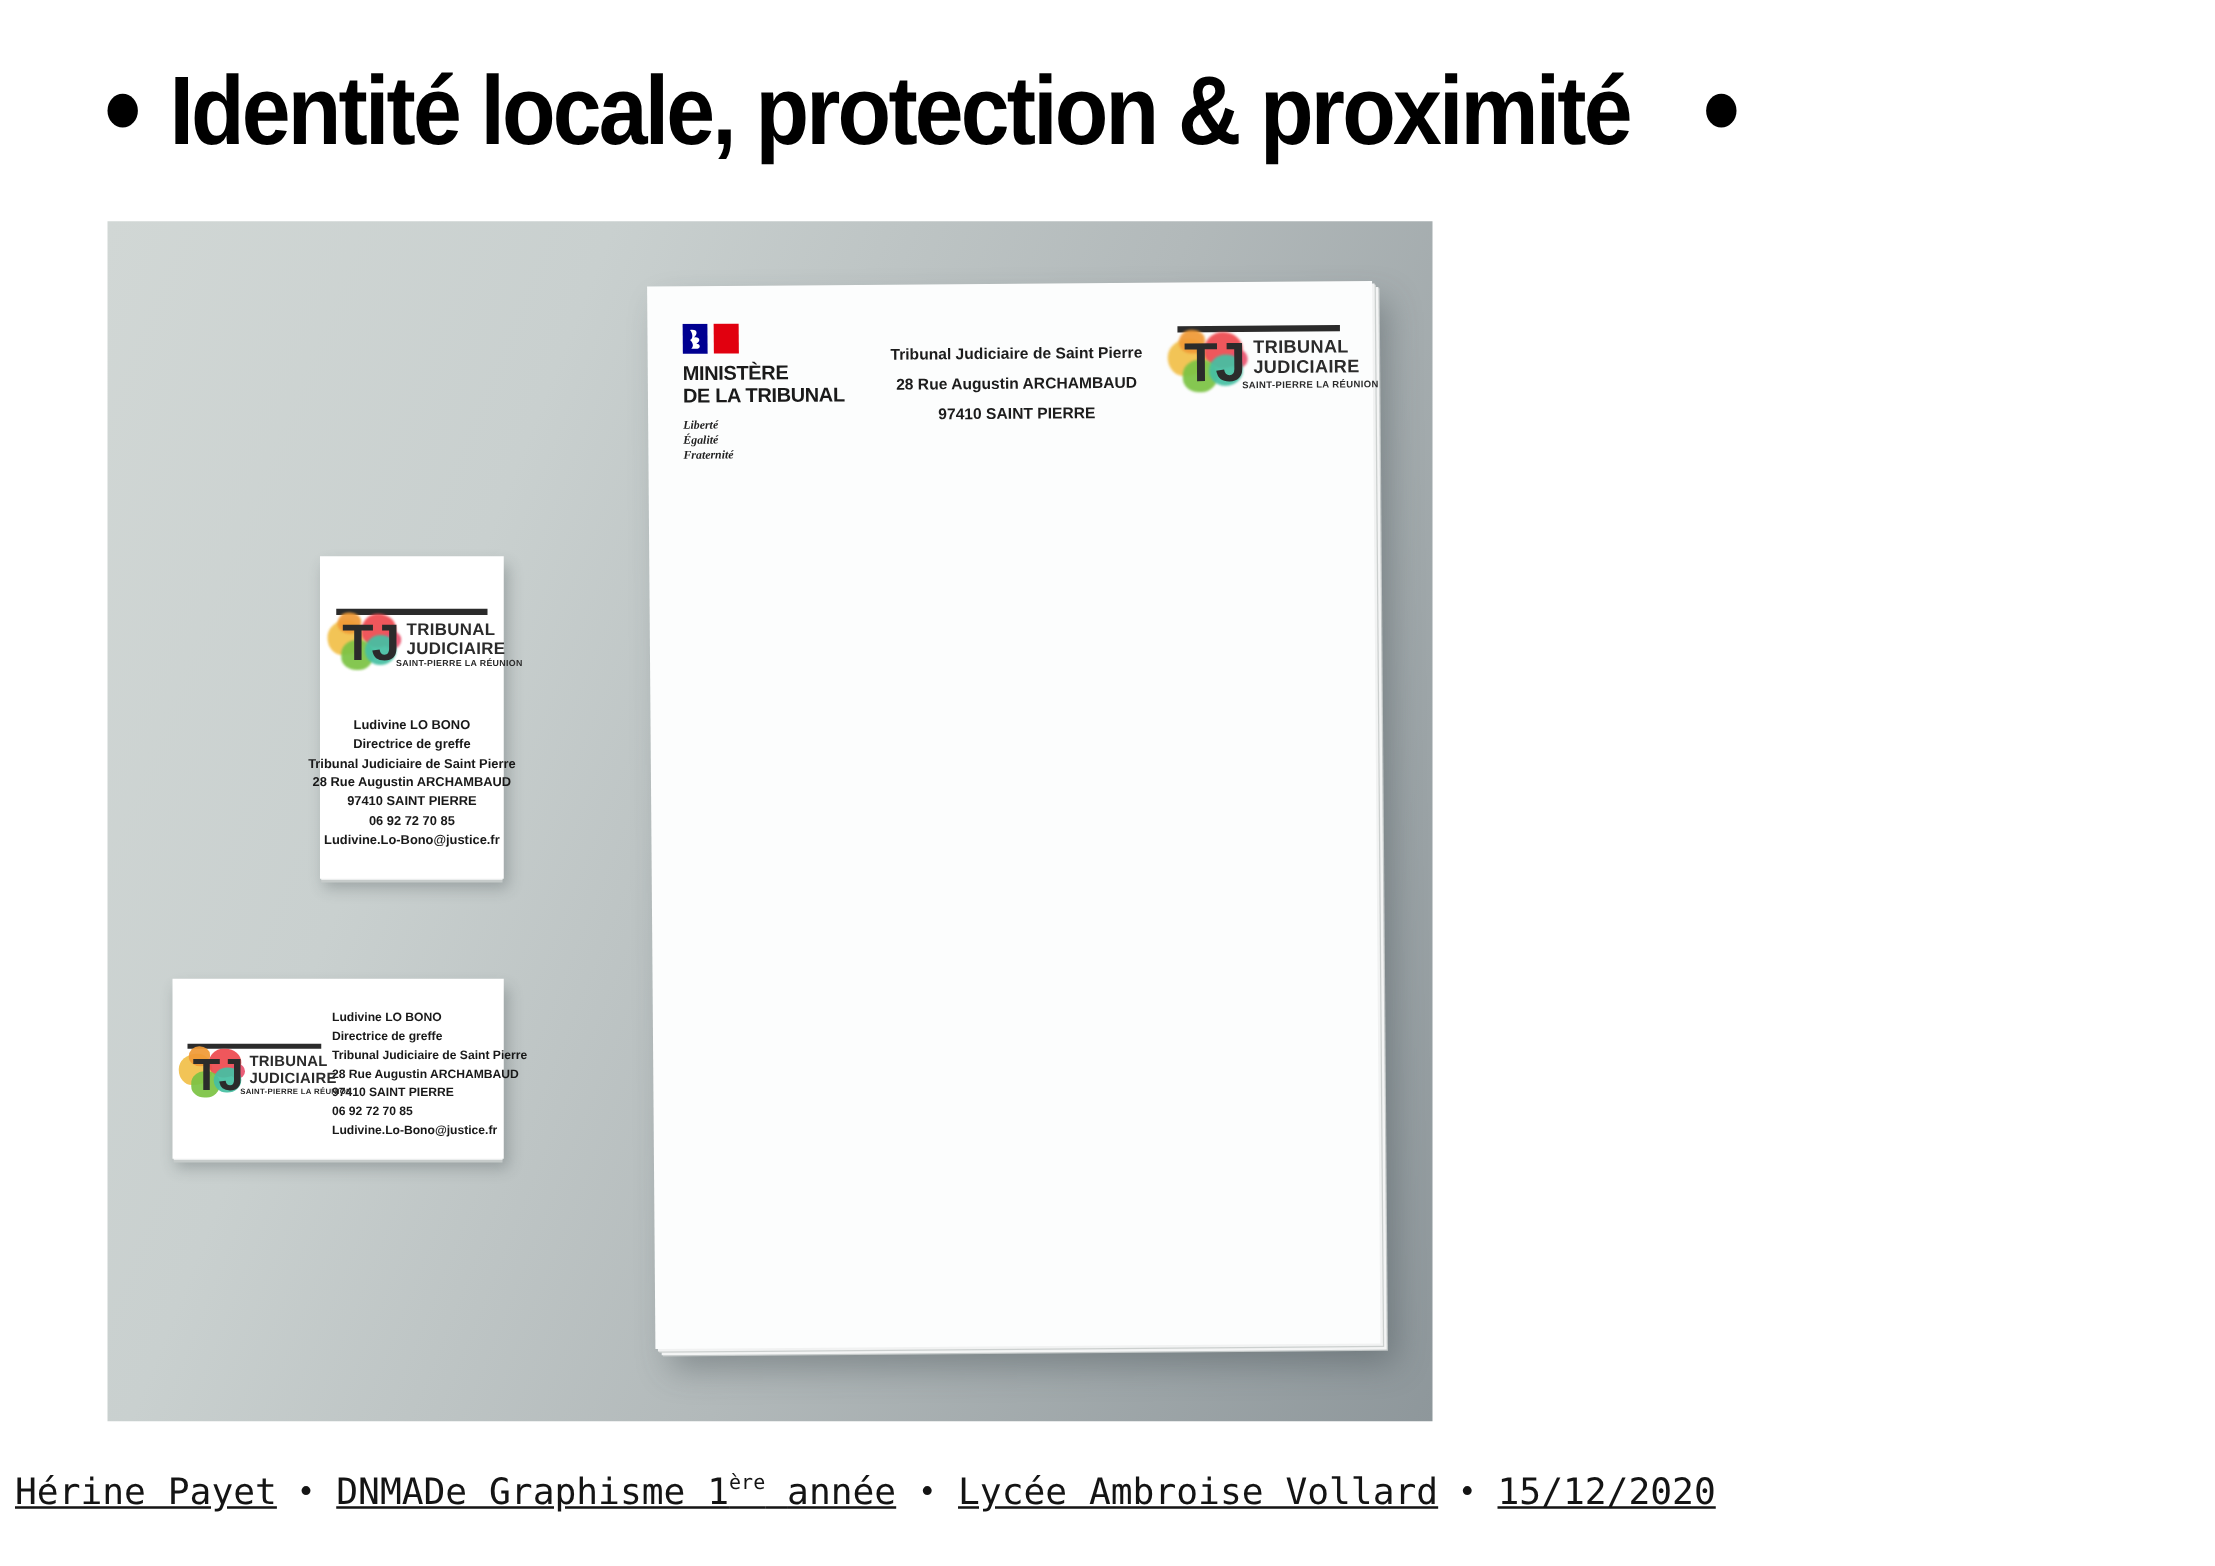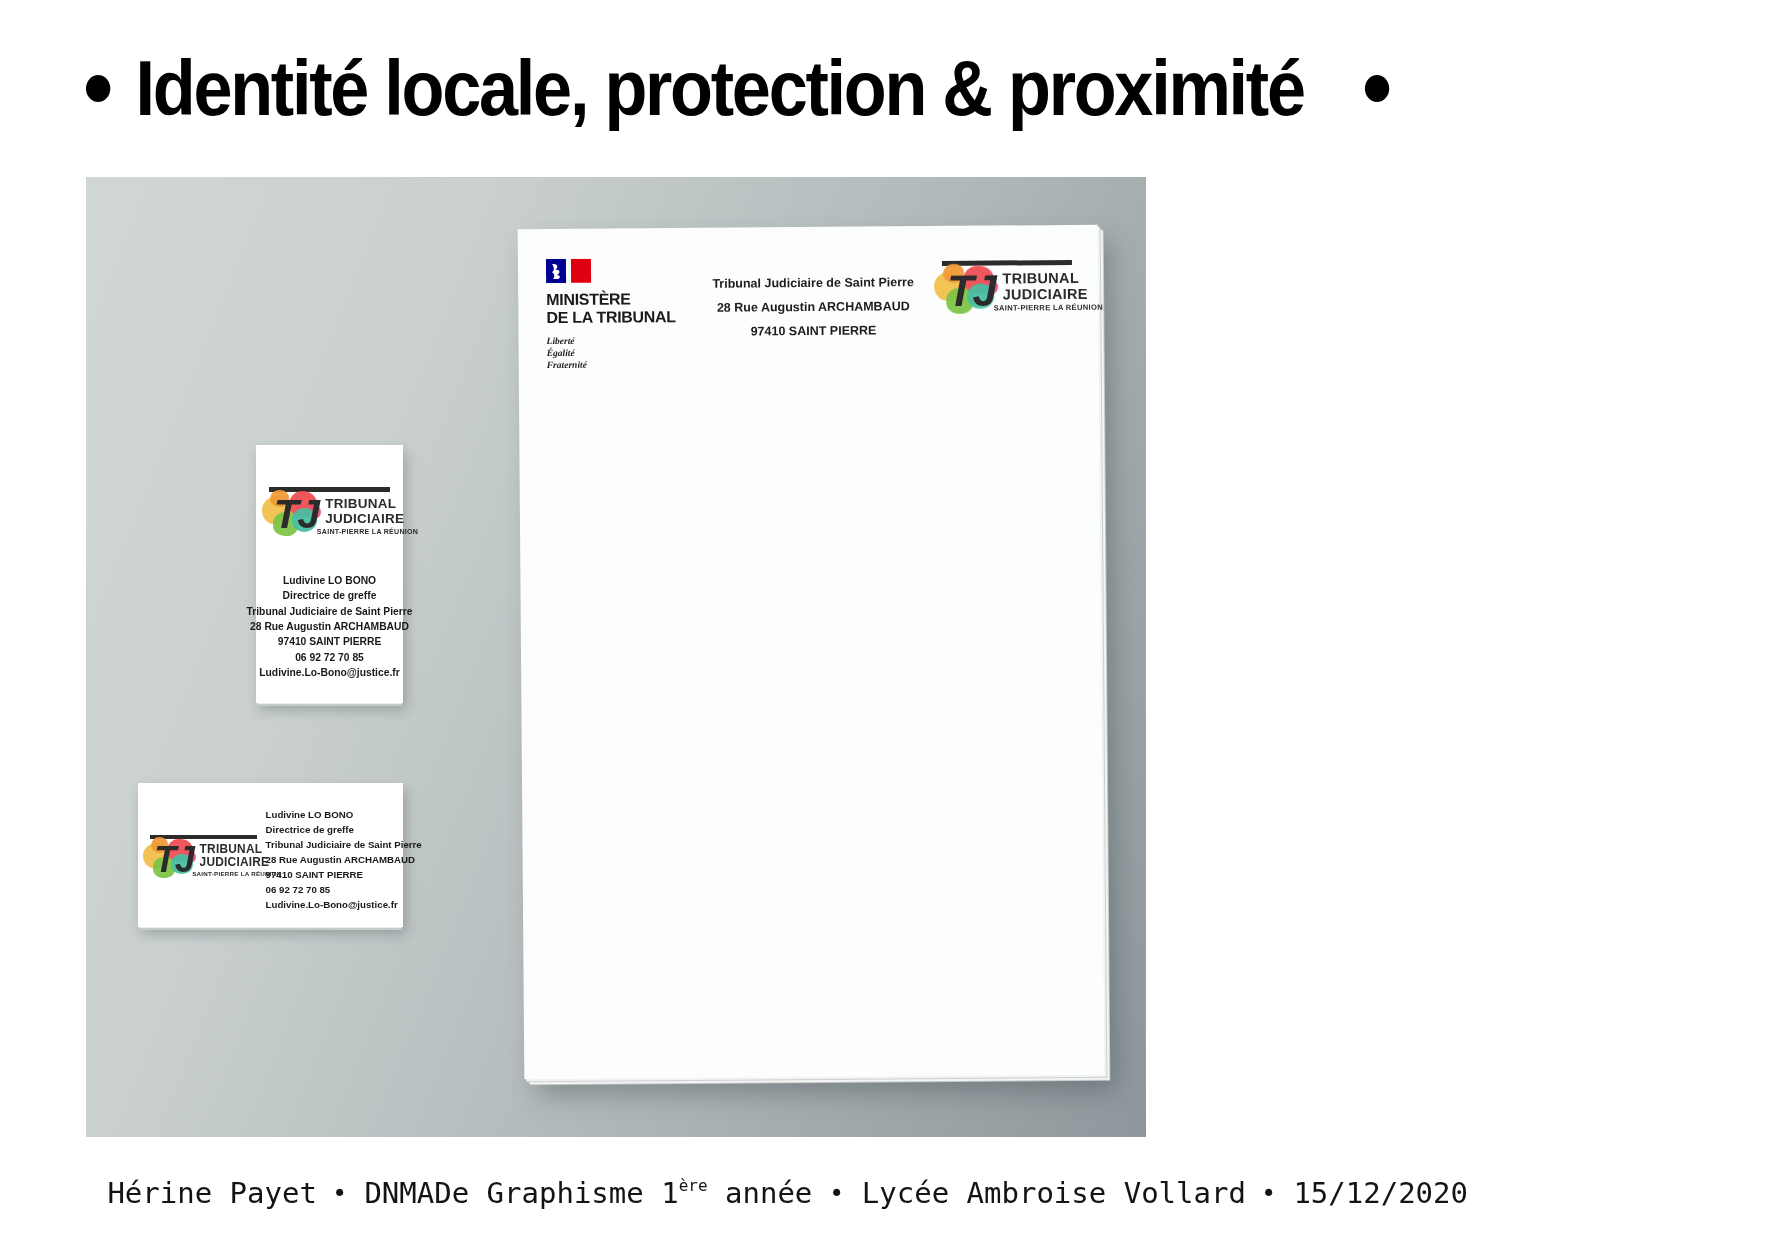--- a/index.html
+++ b/index.html
@@ -41,21 +41,21 @@
             border-radius:50% 50% 45% 55%/55% 45% 50% 50%;}
   .b-red{left:2.1em;top:-.35em;width:3.1em;height:2.9em;background:var(--splash-red,#EE4B50);
          border-radius:48% 52% 55% 45%/52% 48% 50% 50%;}
   .b-pink{left:4.1em;top:1.1em;width:1.5em;height:1.5em;background:var(--splash-pink,#E9526E);border-radius:50%;}
   .b-green{left:.4em;top:1.9em;width:2.8em;height:2.6em;background:var(--splash-green,#7CC344);
            border-radius:52% 48% 50% 50%/48% 52% 55% 45%;}
   .b-teal{left:2.5em;top:1.5em;width:2.7em;height:2.5em;background:var(--splash-teal,#46C0A3);
           border-radius:50% 50% 52% 48%/52% 48% 50% 50%;}
   .tj-letters{position:absolute;inset:0;display:flex;justify-content:center;
               font-size:4.4em;line-height:.98;font-weight:900;letter-spacing:-.04em;
-              color:var(--logo-ink,#2b2b2b);font-family:"Liberation Sans",sans-serif;font-style:italic;}
+              color:var(--logo-ink,#2b2b2b);font-family:"Liberation Sans",sans-serif;}
   .tj-text{margin-left:.25em;padding-top:.2em;}
   .tj-t1,.tj-t2{display:block;font:800 1.45em/1.12 "Liberation Sans",sans-serif;
                 letter-spacing:.02em;color:var(--logo-ink,#2b2b2b);white-space:nowrap;}
   .tj-sub{display:block;margin-top:.22em;margin-left:-1.2em;font:800 .76em/1 "Liberation Sans",sans-serif;
           letter-spacing:.04em;color:var(--logo-ink,#2b2b2b);white-space:nowrap;}
   .tj--head{font-size:10px;margin-top:5px;}
   .tj--vcard{font-size:9.3px;}
   .tj--hcard{font-size:8.2px;}
 
   
@@ -66,22 +66,22 @@
   .vcard-lines{margin-top:34px;text-align:center;font:600 10.3px/15.3px "Liberation Sans",sans-serif;color:#191919;white-space:nowrap;}
 
   
   .hcard{position:absolute;left:52px;top:606px;width:265px;height:144px;background:#fff;
          display:flex;align-items:flex-start;padding:0 8px 0 12px;box-sizing:border-box;
          box-shadow:0 2px 0 -1px #eceeee,0 4px 0 -1px #c6cbca,3px 7px 11px rgba(55,65,70,.3);}
   .hcard .tj-logo{margin-top:52px;}
   .hcard-lines{margin-left:9px;margin-top:24px;font:600 9.7px/15px "Liberation Sans",sans-serif;color:#191919;white-space:nowrap;}
 
   
-  .footer{position:absolute;left:12px;right:0;top:1176px;text-align:right;
-          font:400 29px/1.2 "DejaVu Sans Mono",monospace;color:#141414;letter-spacing:0;}
+  .footer{position:absolute;left:12px;right:0;top:1176px;text-align:left;
+          font:400 29px/1.2 "DejaVu Sans Mono",monospace;color:#141414;letter-spacing:0;text-decoration:underline;}
   .footer .sep{display:inline-block;margin:0 16px;transform:scale(.85);}
   .footer .sp-wide{margin-left:14px;}
   .footer sup{font-size:16px;vertical-align:12px;letter-spacing:0;}
 </style>
 </head>
 <body>
 
 <div class="slide">
 
   <h1 class="title" style="margin:0;">

